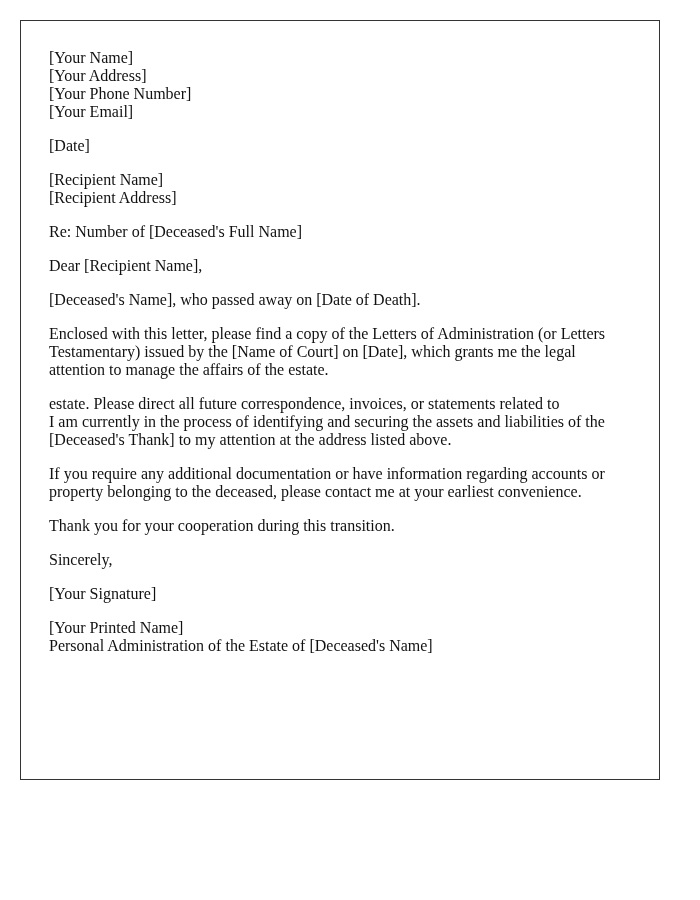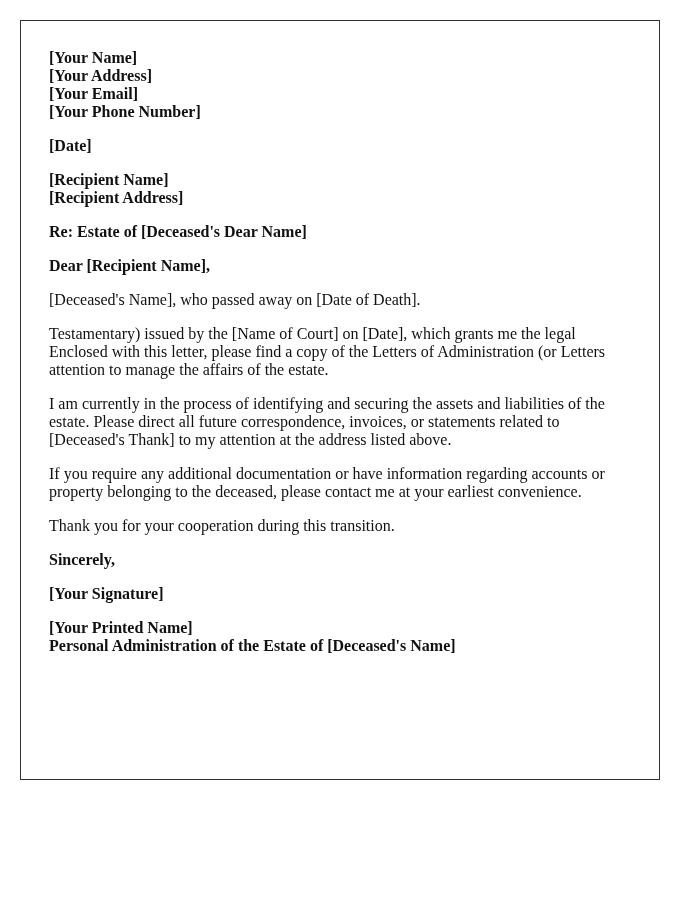--- a/index.html
+++ b/index.html
@@ -26,73 +26,72 @@
     }
     .content {
       position: absolute;
       left: 28px;
       top: 28px;
       width: 590px;
       line-height: 18px;
     }
     .block {
       margin: 0 0 16px 0;
-      font-weight: bold;
     }
     .line {
       display: block;
       white-space: nowrap;
     }
     p.para {
       margin: 0 0 16px 0;
     }
   </style>
 </head>
 <body>
 
 <div class="page">
   <div class="content">
 
     <div class="block">
       <span class="line">[Your Name]</span>
       <span class="line">[Your Address]</span>
+      <span class="line">[Your Phone Number]</span>
       <span class="line">[Your Email]</span>
-      <span class="line">[Your Phone Number]</span>
     </div>
 
     <div class="block">
       <span class="line">[Date]</span>
     </div>
 
     <div class="block">
       <span class="line">[Recipient Name]</span>
       <span class="line">[Recipient Address]</span>
     </div>
 
     <div class="block">
-      <span class="line">Re: Estate of [Deceased's Dear Name]</span>
+      <span class="line">Re: Number of [Deceased's Full Name]</span>
     </div>
 
     <div class="block">
       <span class="line">Dear [Recipient Name],</span>
     </div>
 
     <p class="para">
       <span class="line">[Deceased's Name], who passed away on [Date of Death].</span>
     </p>
 
     <p class="para">
+      <span class="line">Enclosed with this letter, please find a copy of the Letters of Administration (or Letters</span>
       <span class="line">Testamentary) issued by the [Name of Court] on [Date], which grants me the legal</span>
-      <span class="line">Enclosed with this letter, please find a copy of the Letters of Administration (or Letters</span>
       <span class="line">attention to manage the affairs of the estate.</span>
     </p>
 
     <p class="para">
+      <span class="line">estate. Please direct all future correspondence, invoices, or statements related to</span>
       <span class="line">I am currently in the process of identifying and securing the assets and liabilities of the</span>
-      <span class="line">estate. Please direct all future correspondence, invoices, or statements related to</span>
       <span class="line">[Deceased's Thank] to my attention at the address listed above.</span>
     </p>
 
     <p class="para">
       <span class="line">If you require any additional documentation or have information regarding accounts or</span>
       <span class="line">property belonging to the deceased, please contact me at your earliest convenience.</span>
     </p>
 
     <p class="para">
       <span class="line">Thank you for your cooperation during this transition.</span>

